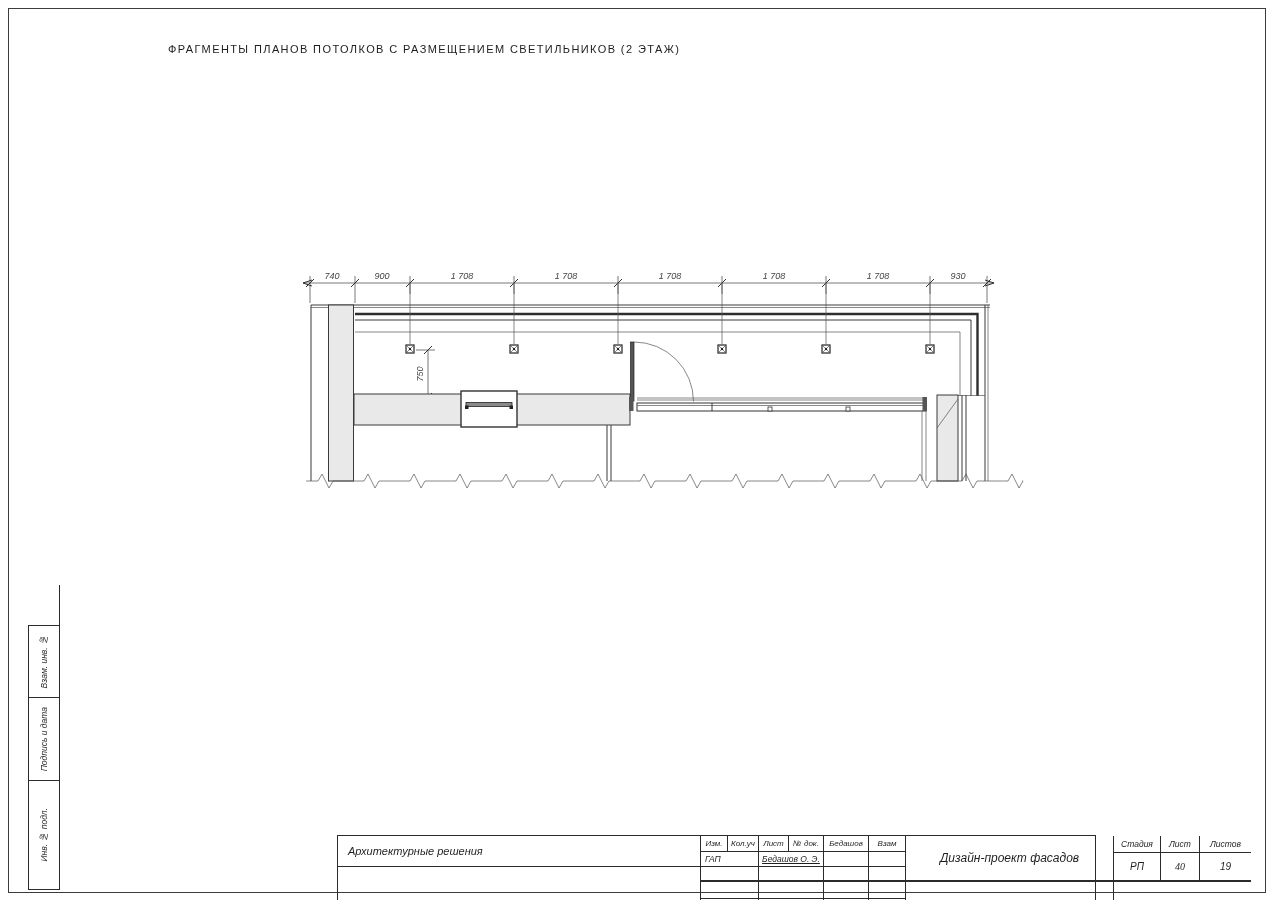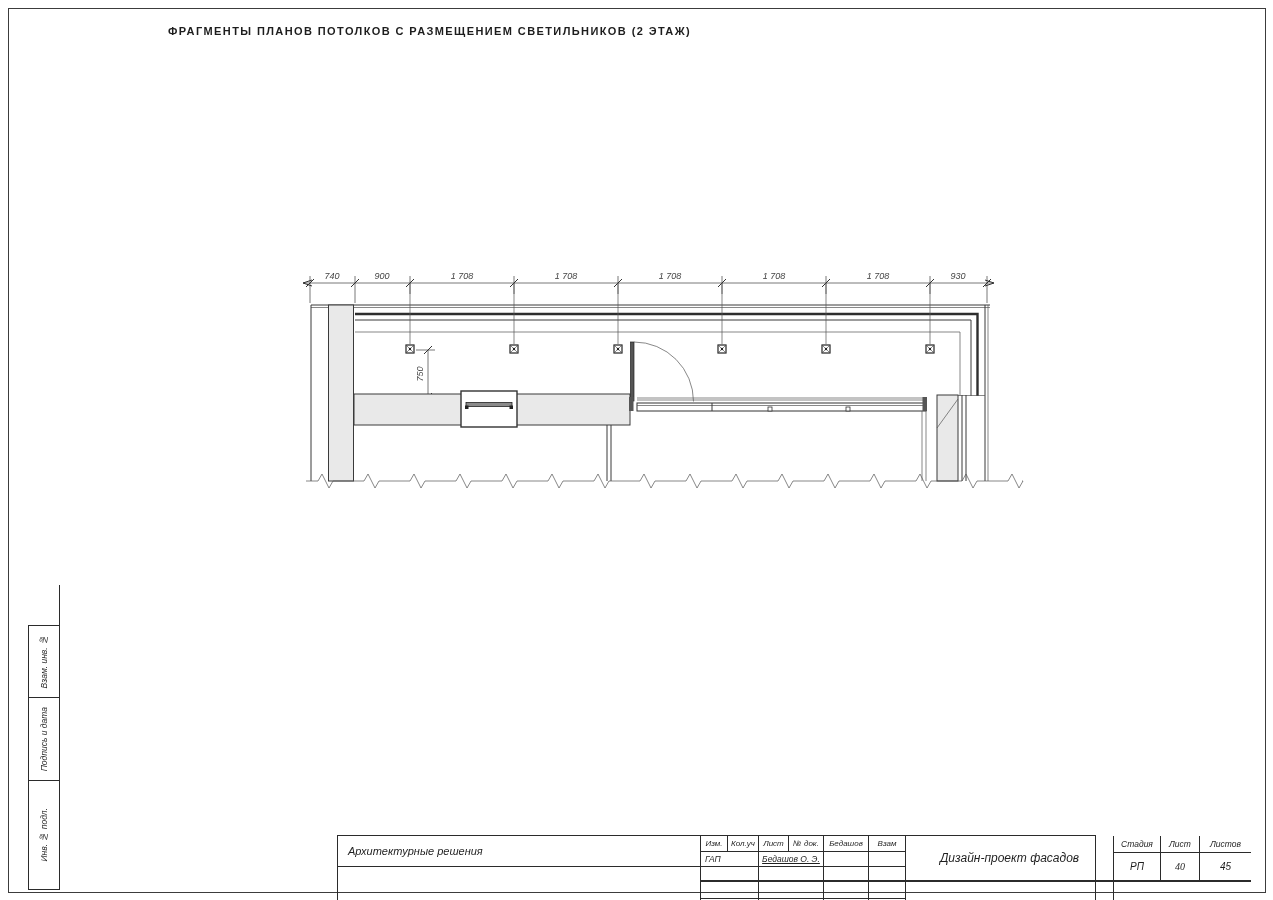--- a/index.html
+++ b/index.html
@@ -1,19 +1,19 @@
 <!DOCTYPE html>
 <html><head>
 <meta charset="utf-8">
 <style>
   html,body{margin:0;padding:0;background:#fff;}
   .sheet{position:relative;width:1273px;height:900px;background:#fff;outline:1px solid #b8b8b8;
          font-family:"Liberation Sans",sans-serif;overflow:hidden;}
   .outer-border{position:absolute;left:8px;top:8px;width:1256px;height:883px;border:1px solid #3c3c3c;}
-  .main-title{position:absolute;left:168px;top:25px;font-size:11px;letter-spacing:1.4px;color:#1d1d1d;font-weight:bold;white-space:nowrap;}
+  .main-title{position:absolute;left:168px;top:43px;font-size:11px;letter-spacing:1.4px;color:#1d1d1d;font-weight:normal;white-space:nowrap;}
   svg{position:absolute;}
   .thin{stroke:#3a3a3a;stroke-width:1;fill:none}
   .hair{stroke:#555;stroke-width:.7;fill:none}
   .thick{stroke:#2e2e2e;stroke-width:2.4;fill:none}
   .dim{stroke:#555;stroke-width:.8;fill:none}
   .tick{stroke:#333;stroke-width:1;fill:none}
   .dimtxt{font-family:"Liberation Sans",sans-serif;font-style:italic;font-size:9px;fill:#444;}
   .grayfill{fill:#e9e9e9;stroke:#3a3a3a;stroke-width:1;}
   
   .tb{position:absolute;left:337px;top:835px;width:759px;height:95px;border:1.5px solid #2b2b2b;box-sizing:border-box;}
@@ -230,17 +230,17 @@
     <div class="cell br" style="left:486px;top:79px;width:45px;height:16px;"></div>
     <div class="cell br" style="left:531px;top:79px;width:37px;height:16px;"></div>
 
     <div class="cell br bb2 f12" style="left:568px;top:0;width:208px;height:46px;">Дизайн-проект фасадов</div>
 
     <div class="cell br bb f85" style="left:776px;top:0;width:47px;height:17px;">Стадия</div>
     <div class="cell br bb f85" style="left:823px;top:0;width:39px;height:17px;">Лист</div>
     <div class="cell bb f85" style="left:862px;top:0;width:51px;height:17px;font-style:italic;">Листов</div>
     <div class="cell br bb2 f10" style="left:776px;top:17px;width:47px;height:29px;text-align:center;">РП</div>
     <div class="cell br bb2 f10" style="left:823px;top:17px;width:39px;height:29px;font-family:Liberation Serif, serif;">40</div>
-    <div class="cell bb2 f10" style="left:862px;top:17px;width:51px;height:29px;">45</div>
+    <div class="cell bb2 f10" style="left:862px;top:17px;width:51px;height:29px;">19</div>
 
     <div class="cell br" style="left:568px;top:46px;width:208px;height:49px;"></div>
   </div>
 </div>
 
 </body></html>

